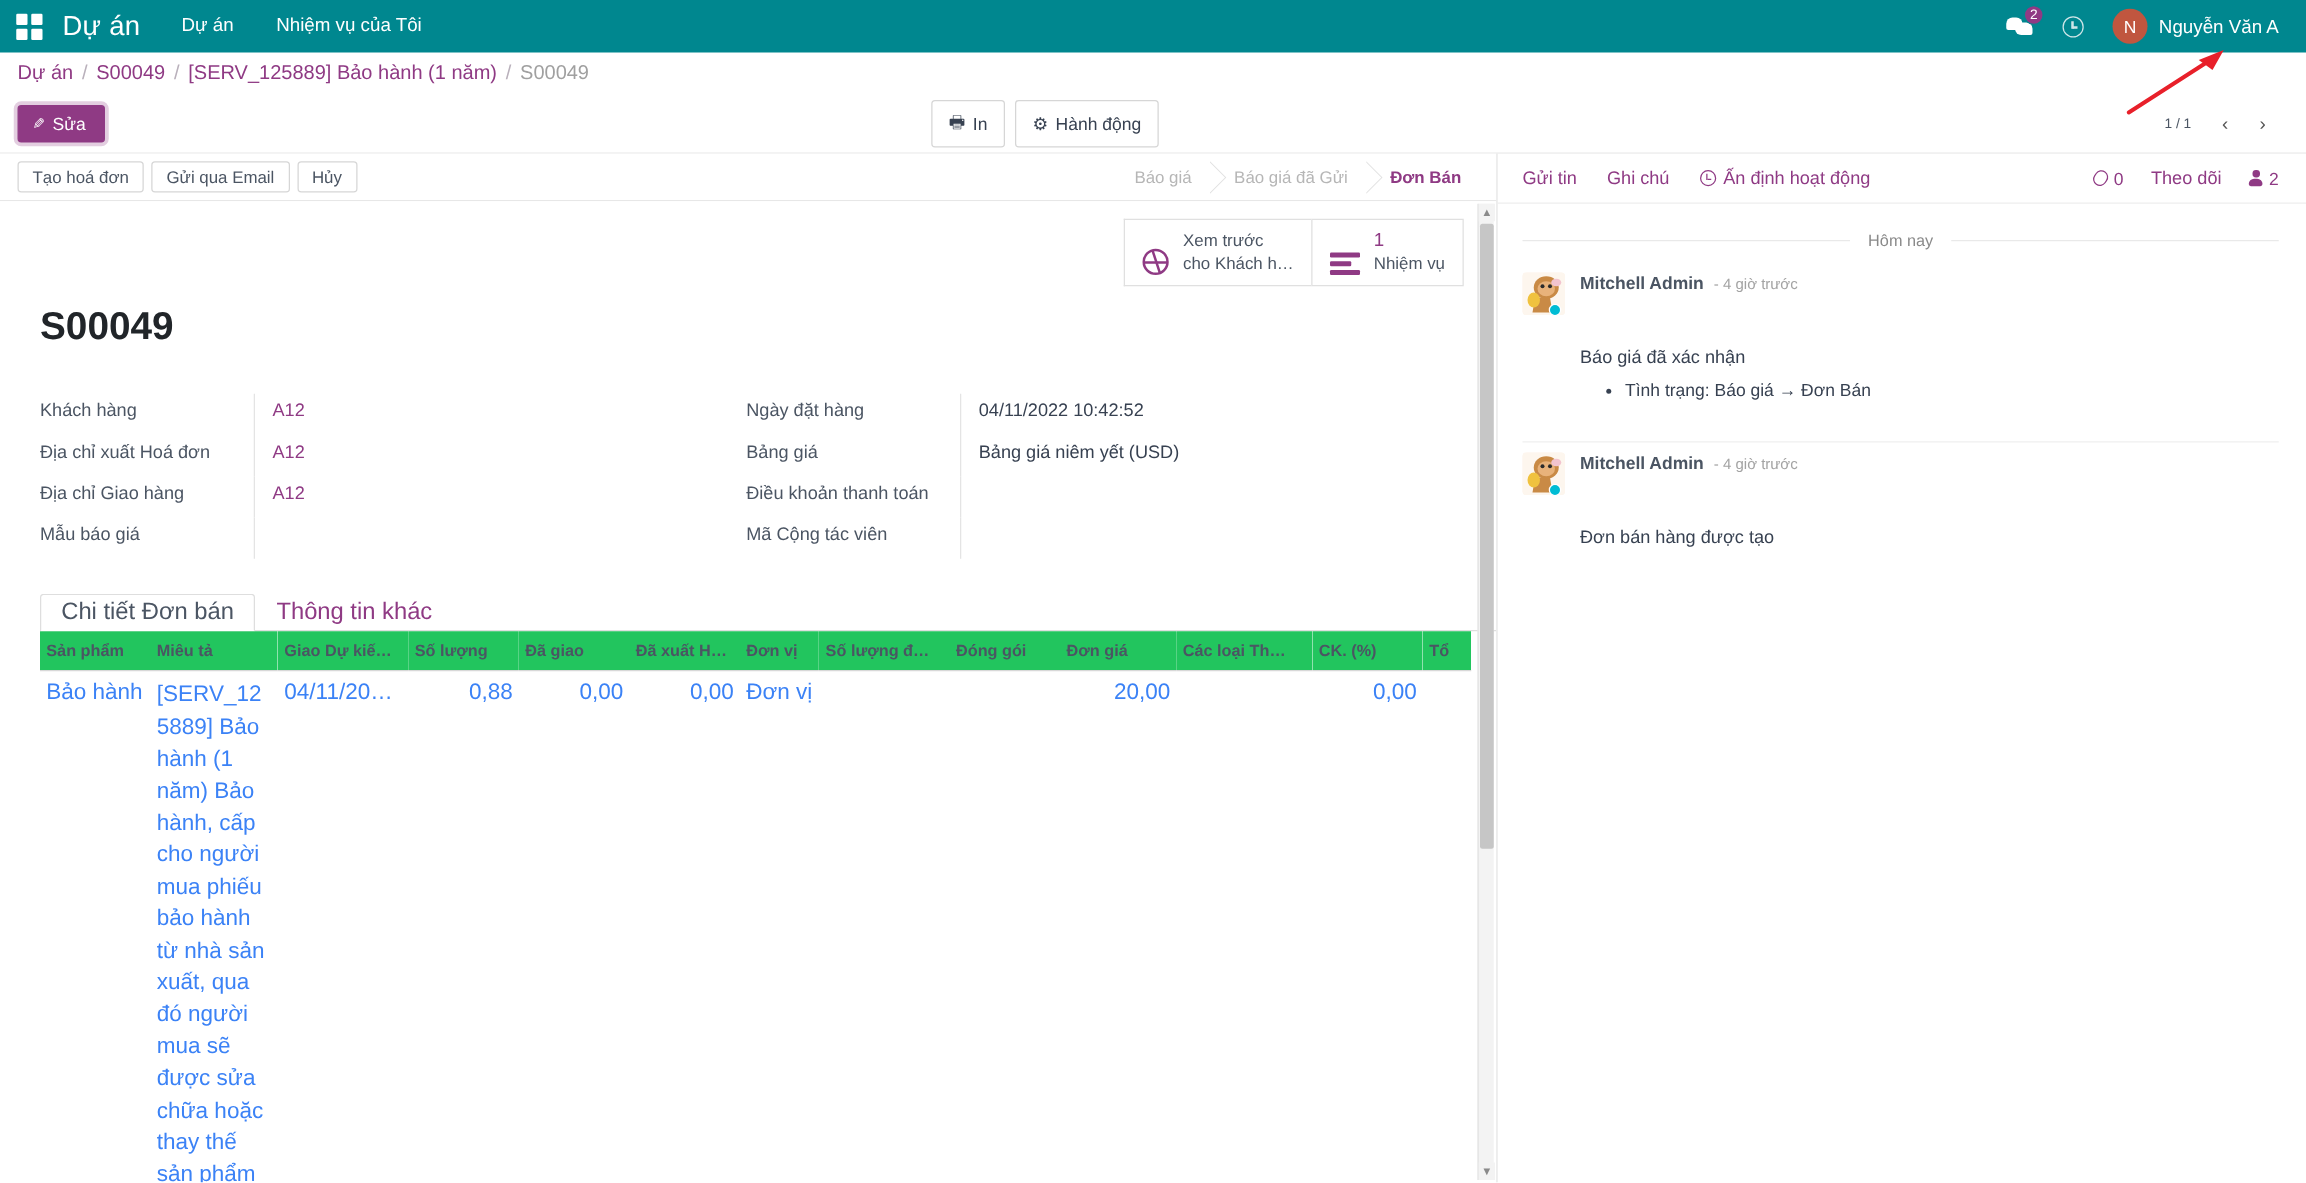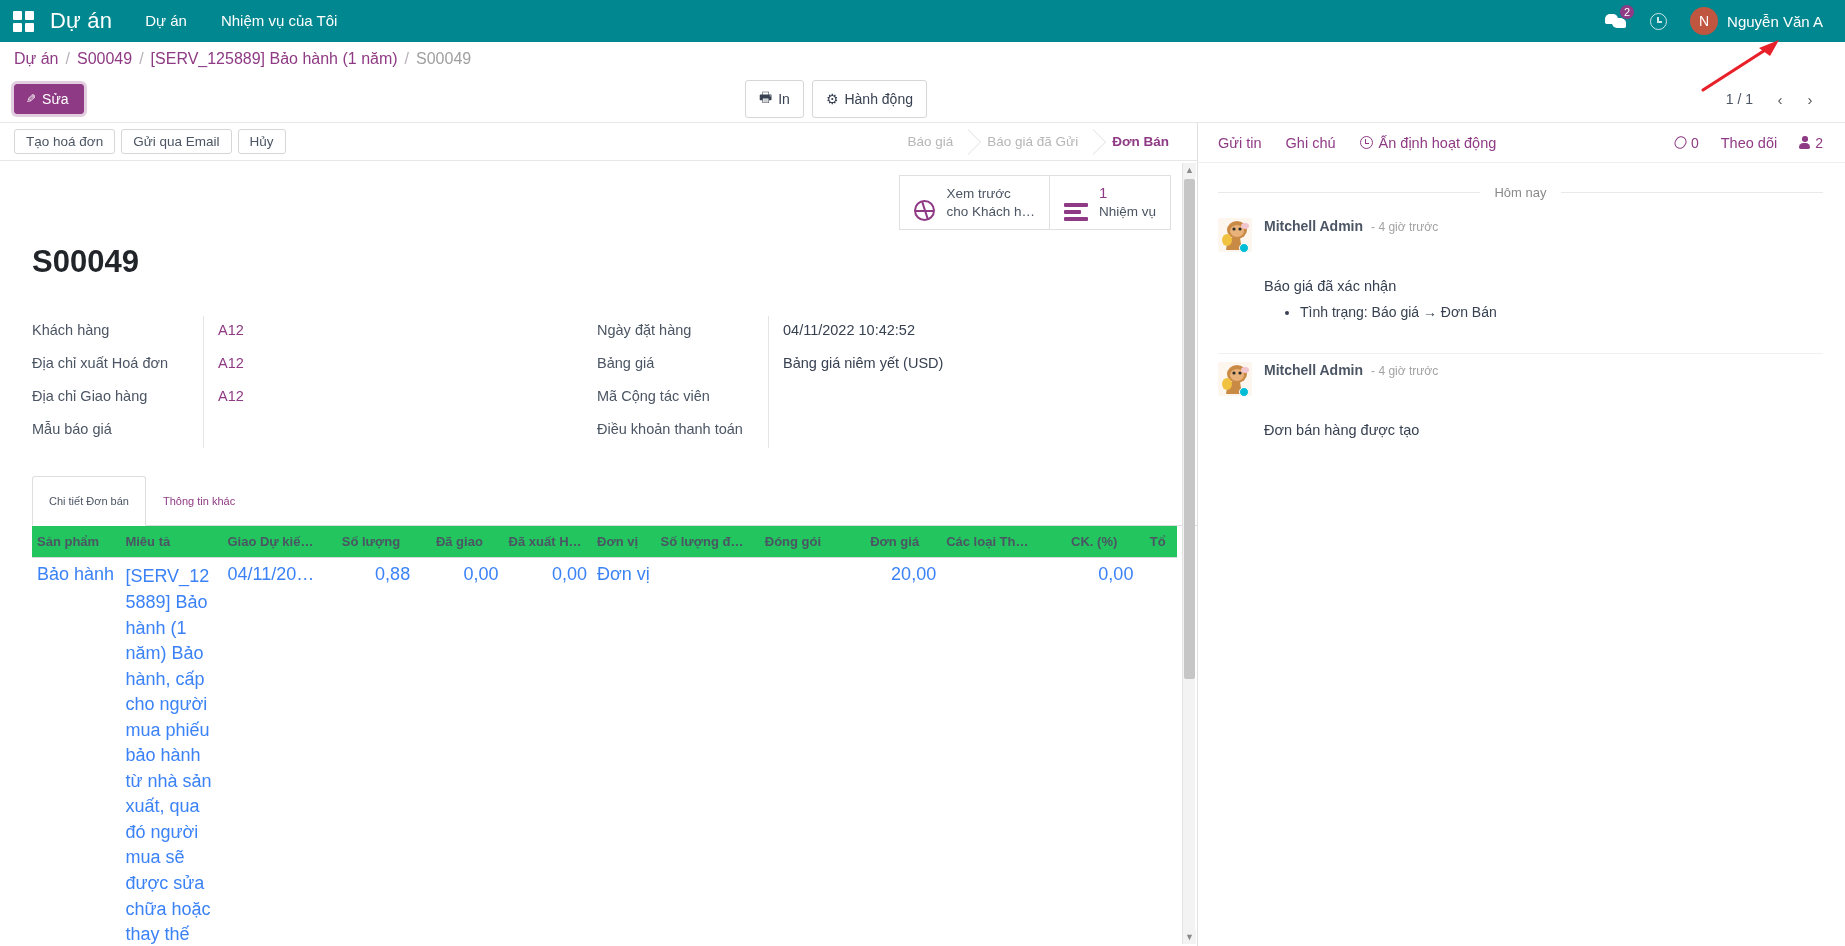--- a/index.html
+++ b/index.html
@@ -101,21 +101,21 @@
     cursor: pointer; display: inline-flex; align-items: center; gap: 6px;
   }
   .pencil-glyph { font-size: 12px; transform: scaleX(-1); display: inline-block; }
   .mid-actions { position: absolute; left: 745px; display: flex; gap: 8px; }
   .btn-plain {
     background: #ffffff; border: 1px solid #d6d6d6; color: #374151;
     font-size: 14px; padding: 6px 13px; border-radius: 3px; cursor: pointer;
     display: inline-flex; align-items: center; gap: 6px; white-space: nowrap;
   }
   .pager { margin-left: auto; display: flex; align-items: center; gap: 4px; padding-right: 8px; }
-  .pager-text { font-size: 14px; color: #4b5563; padding-right: 10px; }
+  .pager-text { font-size: 11px; color: #4b5563; padding-right: 10px; }
   .pager-btn {
     width: 26px; height: 26px; display: flex; align-items: center; justify-content: center;
     color: #555; font-size: 15px; cursor: pointer; background: transparent; border: none;
   }
 
   
   .body-split { flex: 1 1 auto; display: flex; min-height: 0; }
   .form-pane {
     width: 1198px; flex: 0 0 1198px; background: #ffffff;
     border-right: 1px solid #e0e0e0;
@@ -201,38 +201,38 @@
     width: 172px; flex: 0 0 172px; font-size: 14.5px; color: #4b5563;
     padding: 6px 10px 6px 0; border-right: 1px solid #e4e4e4; min-height: 33px;
   }
   .field-value { font-size: 14.5px; padding: 6px 0 6px 14px; color: #374151; }
   .field-value.link { color: #8f3a84; cursor: pointer; }
 
   
   .notebook { padding: 18px 0 0 32px; }
   .nb-tabs { display: flex; border-bottom: 1px solid #dedede; }
   .nb-tab {
-    font-size: 11px; padding: 18px 16px; cursor: pointer; color: #8f3a84;
+    font-size: 19px; padding: 3px 16px; cursor: pointer; color: #8f3a84;
     border: 1px solid transparent; margin-bottom: -1px; white-space: nowrap;
   }
   .nb-tab.active {
     color: #4b5563; border-color: #dedede #dedede #ffffff;
     border-radius: 3px 3px 0 0; background: #ffffff;
   }
 
   
   .lines-wrap { padding: 0 0 0 32px; }
   table.lines { width: 1145px; border-collapse: collapse; table-layout: fixed; }
   table.lines thead th {
     font-size: 13px; font-weight: bold; color: #4b5563;
     border-bottom: 1px solid #d8d8d8; padding: 8px 5px;
     white-space: nowrap; overflow: hidden; text-overflow: ellipsis;
     background: #22c55e;
   }
-  table.lines thead th.num { text-align: center; }
+  table.lines thead th.num { text-align: left; }
   table.lines thead th.txt { text-align: left; }
   table.lines tbody td {
     font-size: 18px; color: #3b82f6; padding: 6px 5px;
     vertical-align: top; border-bottom: 1px solid #eeeeee;
   }
   table.lines tbody td.num { text-align: right; }
   td.prod { color: #8f3a84; cursor: pointer; white-space: nowrap; }
   td.desc { white-space: normal; word-break: break-word; line-height: 1.42; }
   td.clip { white-space: nowrap; overflow: hidden; text-overflow: ellipsis; }
 
@@ -462,25 +462,25 @@
             <div class="field-col">
               <div class="field-row">
                 <div class="field-label">Ngày đặt hàng</div>
                 <div class="field-value">04/11/2022 10:42:52</div>
               </div>
               <div class="field-row">
                 <div class="field-label">Bảng giá</div>
                 <div class="field-value">Bảng giá niêm yết (USD)</div>
               </div>
               <div class="field-row">
+                <div class="field-label">Điều khoản thanh toán</div>
+                <div class="field-value"></div>
+              </div>
+              <div class="field-row">
                 <div class="field-label">Mã Cộng tác viên</div>
-                <div class="field-value"></div>
-              </div>
-              <div class="field-row">
-                <div class="field-label">Điều khoản thanh toán</div>
                 <div class="field-value"></div>
               </div>
             </div>
           </div>
 
           <div class="notebook">
             <div class="nb-tabs">
               <div class="nb-tab active">Chi tiết Đơn bán</div>
               <div class="nb-tab">Thông tin khác</div>
             </div>

